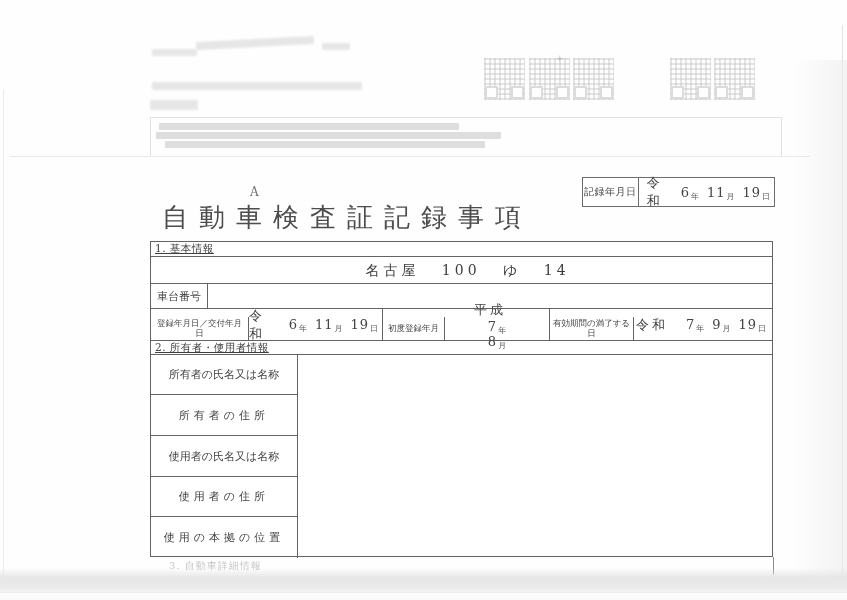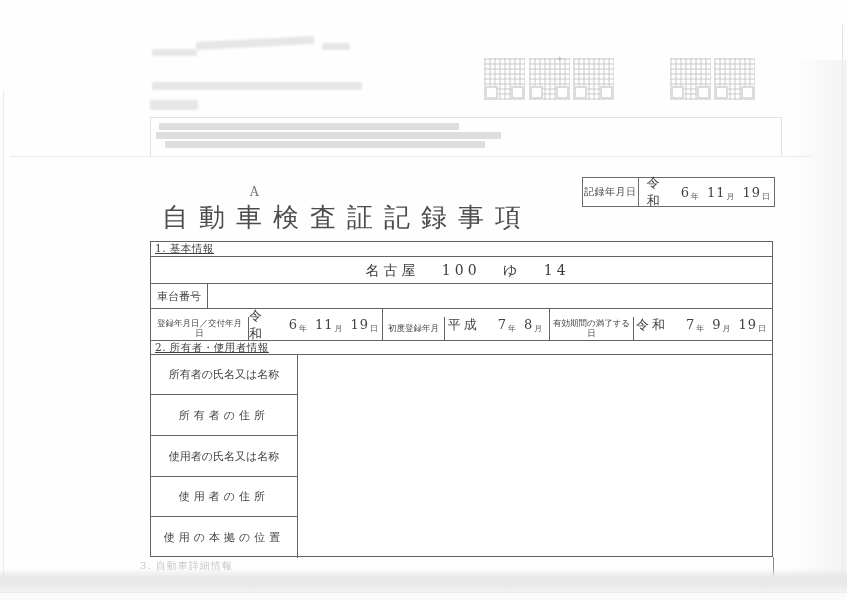--- a/index.html
+++ b/index.html
@@ -60,32 +60,32 @@
   .cell.last{border-right:none;}
   .row-plate{height:27px;}
   .row-plate .lbl{width:150px;font-size:10.5px;color:#424242;}
   .row-plate .val{flex:1;display:flex;align-items:flex-end;padding:0 0 3px 12px;
     font-size:14px;letter-spacing:4px;word-spacing:14px;color:#3c3c3c;}
   .row-chassis{height:25px;}
   .row-chassis .lbl{width:57px;font-size:11px;color:#424242;}
   .row-chassis .val{flex:1;}
   .row-dates{height:32px;}
   .row-dates .lbl{font-size:8.5px;color:#454545;padding:0 2px;text-align:center;line-height:1.1;margin-top:8px;}
-  .w1{width:98px;}.w2{width:134px;}.w3{width:62px;}.w4{width:105px;}.w5{width:84px;}.w6{flex:1;}
+  .w1{width:98px;}.w2{width:134px;}.w3{width:62px;}.w4{width:105px;flex-direction:column;}.w5{width:84px;}.w6{flex:1;}
   .sec-head2{height:14px;}
   .owner-body{display:flex;height:203px;}
   .owner-labels{width:147px;border-right:1px solid #636363;display:flex;flex-direction:column;}
   .owner-cell{border-bottom:1px solid #636363;display:flex;align-items:center;justify-content:center;
     font-size:11px;color:#424242;text-align:center;padding:0 3px;font-family:Liberation Mono, monospace;}
   .owner-cell:last-child{border-bottom:none;}
   .owner-cell.spaced{letter-spacing:4px;}
   .owner-value{flex:1;}
   .h40{height:40px;}.h41{height:41px;}
   .table-tail{position:absolute;left:773px;top:557px;width:1px;height:18px;background:#8a8a8a;}
-  .sec3-faint{position:absolute;left:140px;top:559px;font-size:10px;color:#c6c6c6;filter:blur(.6px);letter-spacing:1px;}
+  .sec3-faint{position:absolute;left:169px;top:559px;font-size:10px;color:#c6c6c6;filter:blur(.6px);letter-spacing:1px;}
 </style>
 </head>
 <body>
 
 <div class="scan">
 
   <div class="edge-left"></div>
   <div class="edge-right"></div>
   <div class="right-shade"></div>
 

